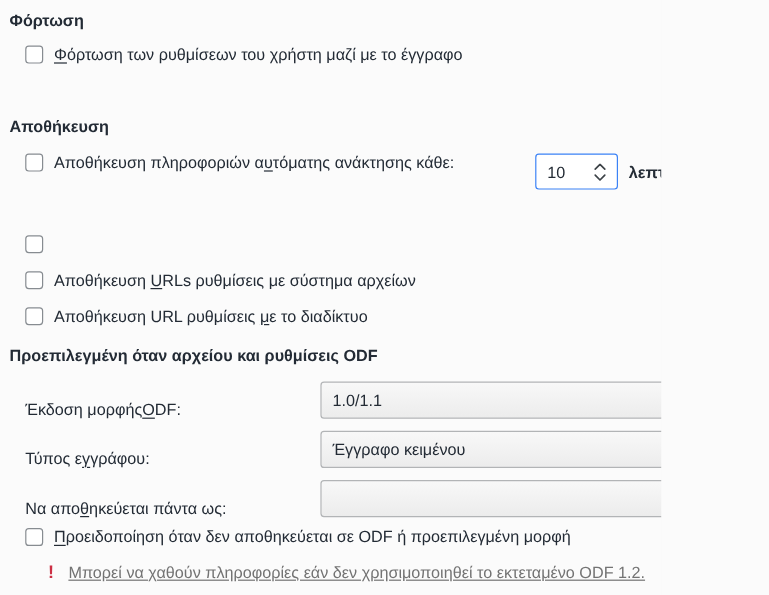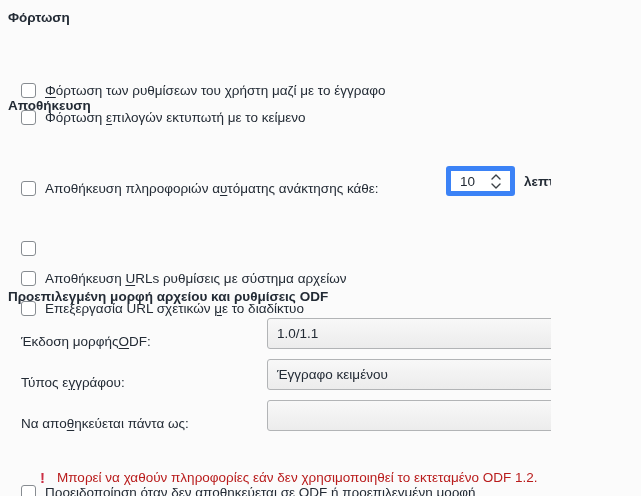--- a/index.html
+++ b/index.html
@@ -21,44 +21,43 @@
     position: absolute;
     left: 8px;
     font-weight: bold;
     line-height: 17px;
     white-space: nowrap;
   }
   .row {
     position: absolute;
     left: 0; right: 16px;
     display: flex;
-    align-items: flex-end;
+    align-items: flex-start;
     padding-left: 21px;
     white-space: nowrap;
-    margin-top: 38px;
   }
   .cb {
     flex: 0 0 auto;
     width: 15px; height: 15px;
     background: #ffffff;
     border: 1px solid #878c91;
     border-radius: 3px;
     margin-right: 9px;
   }
   .mn {
     text-decoration: underline;
     text-decoration-thickness: 1px;
     text-underline-offset: 2px;
   }
   .spinbox {
     position: absolute;
     left: 446px; top: 0;
     width: 69px; height: 30px;
     background: #ffffff;
-    border: 5px solid #3b82f6;
+    border: 1px solid #3b82f6;
     border-radius: 3px;
     display: flex;
     align-items: center;
   }
   .spin-value { padding-left: 9px; flex: 1 1 auto; }
   .spin-btns {
     display: flex;
     flex-direction: column;
     gap: 3px;
     padding-right: 9px;
@@ -97,38 +96,34 @@
     display: flex;
     align-items: center;
     white-space: nowrap;
   }
   .note-icon {
     position: absolute;
     left: 40px;
     font-weight: bold;
     font-size: 15px;
   }
-  .note-text { position: absolute; left: 57px; color: #b91c1c; }
+  .note-text { position: absolute; left: 57px; color: #737373; text-decoration: underline; }
 </style>
 </head>
 <body>
 
 <div class="panel">
 
   <div class="sec-title" style="top:9px">Φόρτωση</div>
 
   <div class="row" style="top:38px;height:22px">
     <span class="cb"></span>
     <span><span></span><span class="mn">Φ</span><span>όρτωση των ρυθμίσεων του χρήστη μαζί με το έγγραφο</span></span>
   </div>
 
-  <div class="row" style="top:65px;height:22px">
-    <span class="cb"></span>
-    <span><span>Φόρτωση </span><span class="mn">ε</span><span>πιλογών εκτυπωτή με το κείμενο</span></span>
-  </div>
 
   <div class="sec-title" style="top:97px">Αποθήκευση</div>
 
   <div class="row" style="top:128px;height:30px">
     <span class="cb"></span>
     <span><span>Αποθήκευση πληροφοριών α</span><span class="mn">υ</span><span>τόματης ανάκτησης κάθε:</span></span>
     <span class="spinbox">
       <span class="spin-value">10</span>
       <span class="spin-btns">
         <span>
@@ -151,24 +146,24 @@
     <span class="cb"></span>
   </div>
 
   <div class="row" style="top:226px;height:22px">
     <span class="cb"></span>
     <span><span>Αποθήκευση </span><span class="mn">U</span><span>RLs ρυθμίσεις με σύστημα αρχείων</span></span>
   </div>
 
   <div class="row" style="top:256px;height:22px">
     <span class="cb"></span>
-    <span><span>Επεξεργασία URL σχετικών </span><span class="mn">μ</span><span>ε το διαδίκτυο</span></span>
-  </div>
-
-  <div class="sec-title" style="top:288px">Προεπιλεγμένη μορφή αρχείου και ρυθμίσεις ODF</div>
+    <span><span>Αποθήκευση URL ρυθμίσεις </span><span class="mn">μ</span><span>ε το διαδίκτυο</span></span>
+  </div>
+
+  <div class="sec-title" style="top:288px">Προεπιλεγμένη όταν αρχείου και ρυθμίσεις ODF</div>
 
   <div class="combo-row" style="top:318px">
     <span class="combo-label">
         <span>Έκδοση μορφής </span>
         <span class="mn">O</span>
         <span>DF:</span>
       </span>
     <span class="combo">
       <span>1.0/1.1</span>
       <span class="chev"><svg width="13" height="8" viewBox="0 0 13 8">

